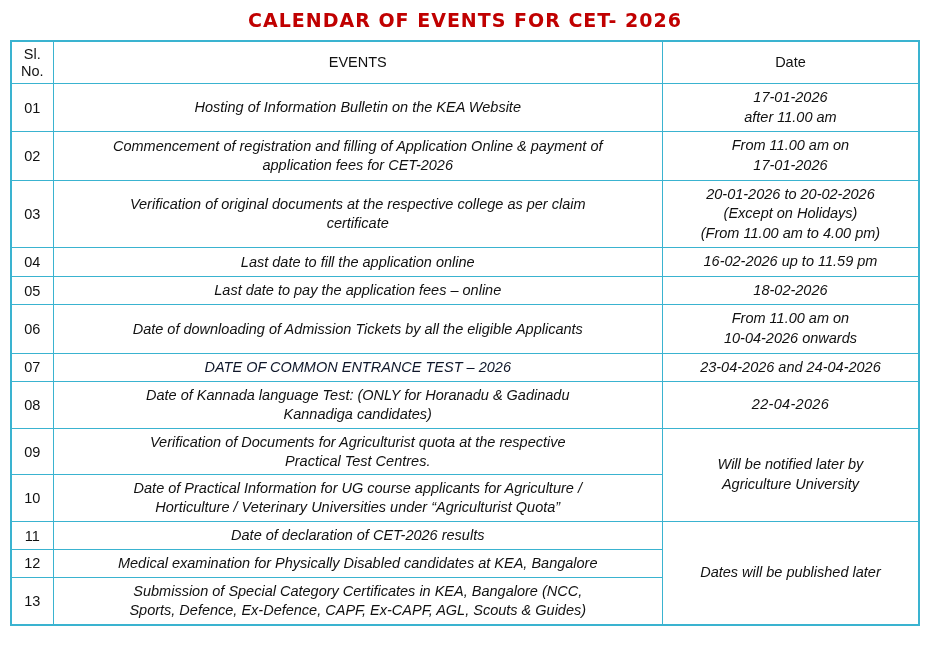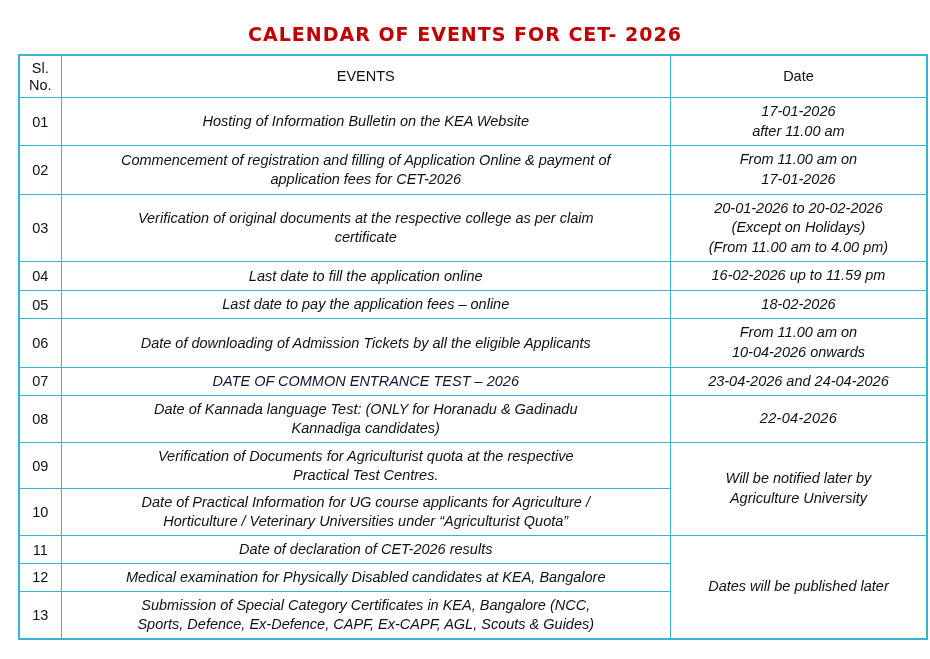--- a/index.html
+++ b/index.html
@@ -19,28 +19,28 @@
     height: 659px;
     position: relative;
     box-sizing: border-box;
   }
   .title {
     text-align: center;
     color: #c00000;
     font-weight: bold;
     font-size: 19px;
     letter-spacing: 1px;
-    padding-top: 23px;
+    padding-top: 9px;
     padding-bottom: 9px;
     font-family: "DejaVu Sans", sans-serif;
   }
   table.cal {
     border-collapse: collapse;
     table-layout: fixed;
-    margin: 0 18px;
+    margin: 0 10px;
     width: 910px;
     border: 2px solid #3ab3d0;
   }
   table.cal td, table.cal th {
     border: 1px solid #3ab3d0;
     padding: 4px 6px;
     vertical-align: middle;
     font-size: 14.5px;
     font-weight: normal;
     color: #111111;

